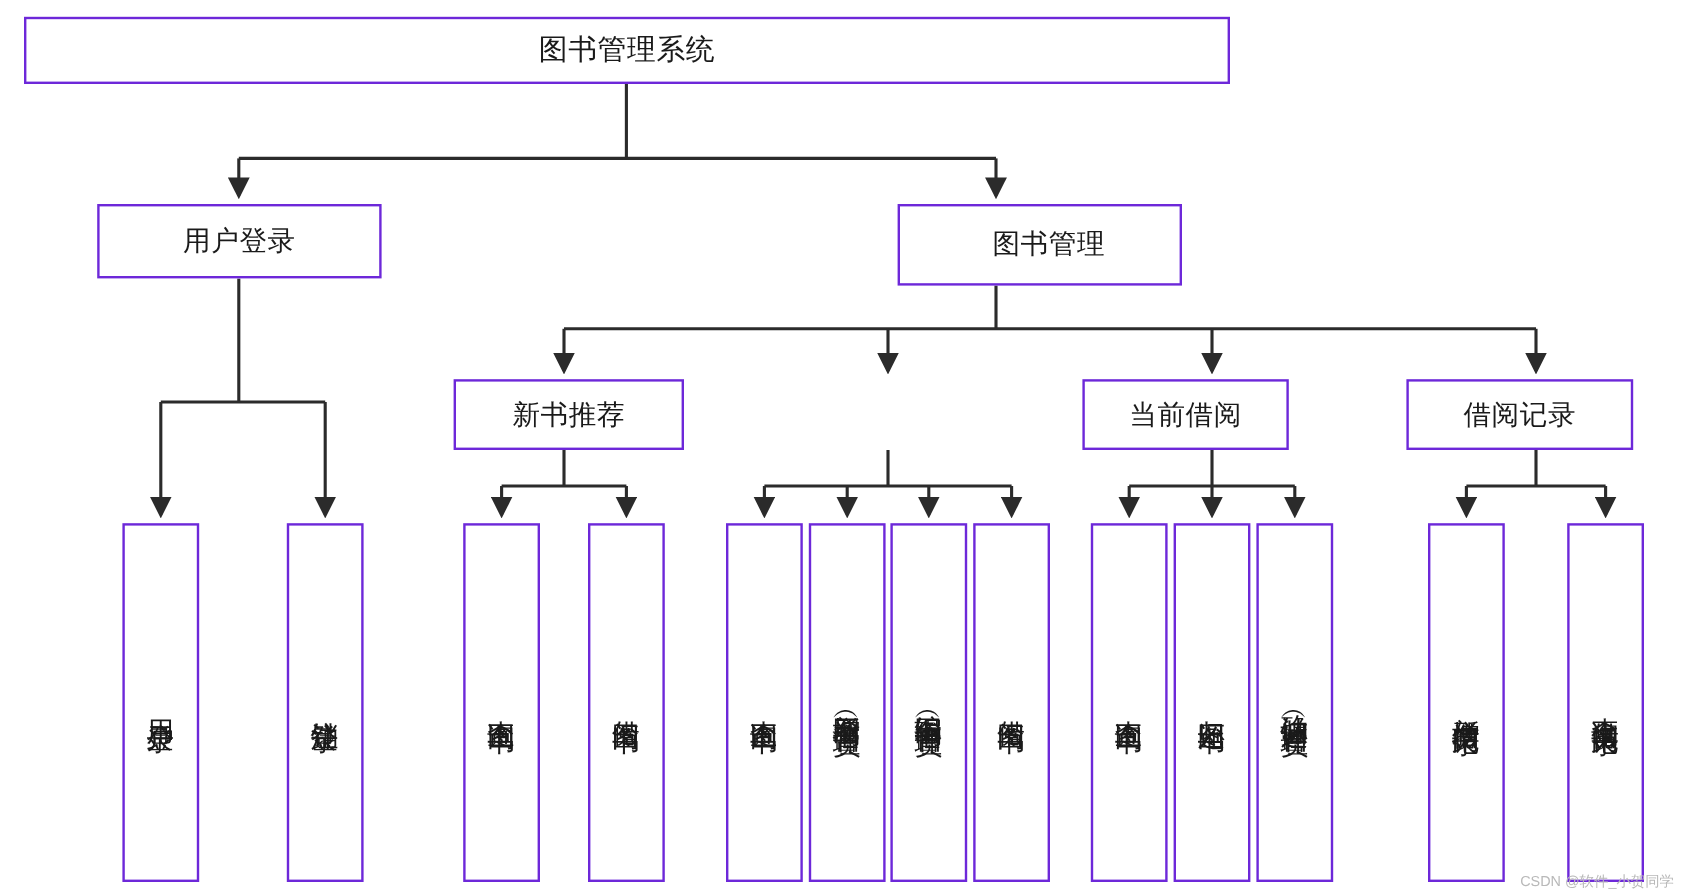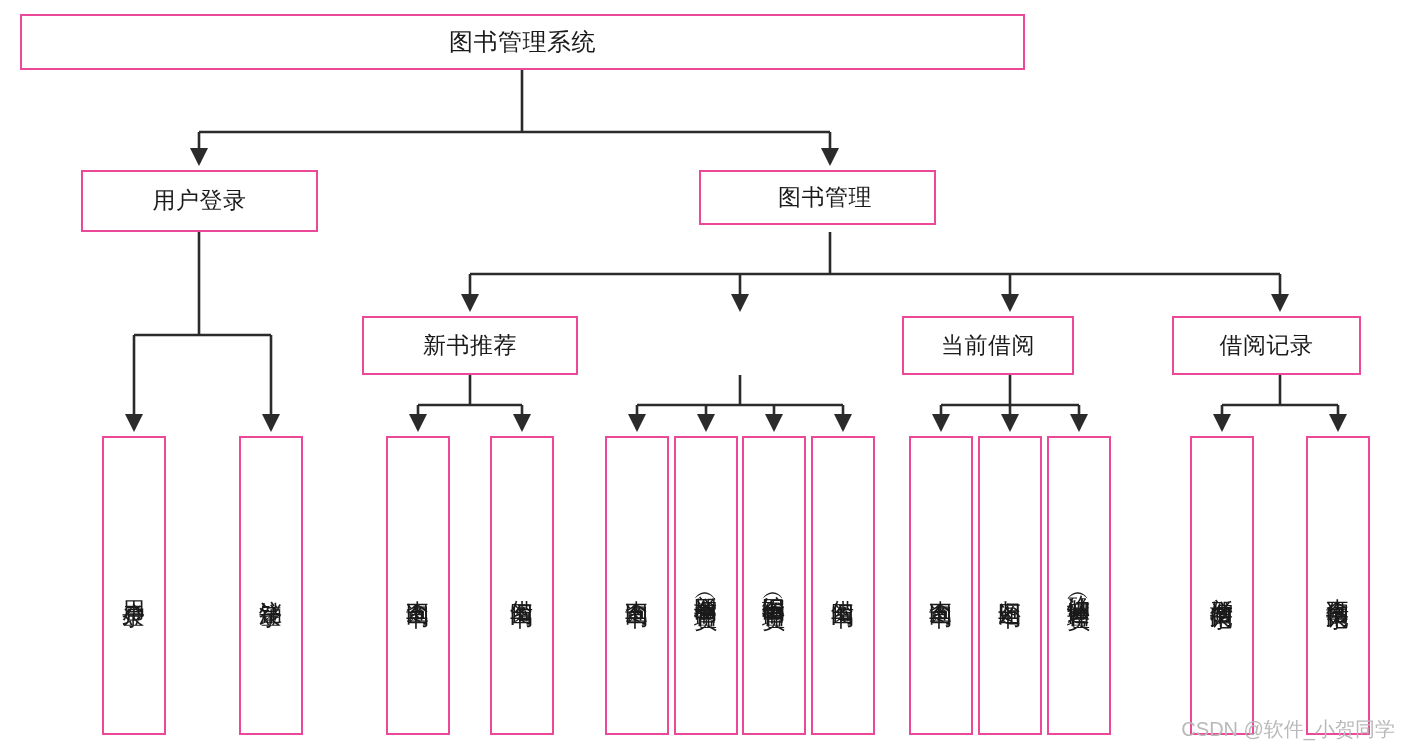--- a/index.html
+++ b/index.html
@@ -21,21 +21,21 @@
     position: absolute;
     left: 0;
     top: 0;
     width: 1405px;
     height: 747px;
     pointer-events: none;
   }
   .node {
     position: absolute;
     box-sizing: border-box;
-    border: 2px solid #ec4899;
+    border: 2px solid #6d28d9;
     background: #ffffff;
     display: flex;
     align-items: center;
     justify-content: center;
     color: #1a1a1a;
     z-index: 2;
   }
   .node-label {
     display: block;
     line-height: 1.18;
@@ -59,21 +59,21 @@
     text-orientation: upright;
     font-size: 23px;
     line-height: 1.22;
     letter-spacing: 2px;
     white-space: nowrap;
   }
   #watermark {
     position: absolute;
     right: 10px;
     bottom: 4px;
-    font-size: 20px;
+    font-size: 12px;
     color: #b9b9b9;
     white-space: nowrap;
     z-index: 5;
   }
 </style>
 </head>
 <body>
 
 <div id="diagram-root">
 
@@ -128,25 +128,25 @@
     </g>
   </svg>
 
   <div class="node h root" style="left:20px; top:14px; width:1005px; height:56px;">
     <span class="node-label">图书管理系统</span>
   </div>
 
   <div class="node h" style="left:81px; top:170px; width:237px; height:62px;">
     <span class="node-label">用户登录</span>
   </div>
-  <div class="node h" style="left:699px; top:170px; width:237px; height:55px;padding-left:15px;">
+  <div class="node h" style="left:748px; top:170px; width:237px; height:68px;padding-left:15px;">
     <span class="node-label">图书管理</span>
   </div>
 
-  <div class="node h" style="left:362px; top:316px; width:216px; height:59px;">
+  <div class="node h" style="left:378px; top:316px; width:192px; height:59px;">
     <span class="node-label">新书推荐</span>
   </div>
   <div class="node h" style="left:902px; top:316px; width:172px; height:59px;">
     <span class="node-label">当前借阅</span>
   </div>
   <div class="node h" style="left:1172px; top:316px; width:189px; height:59px;">
     <span class="node-label">借阅记录</span>
   </div>
 
   <div class="node v" style="left:102px; top:436px; width:64px; height:299px;">

